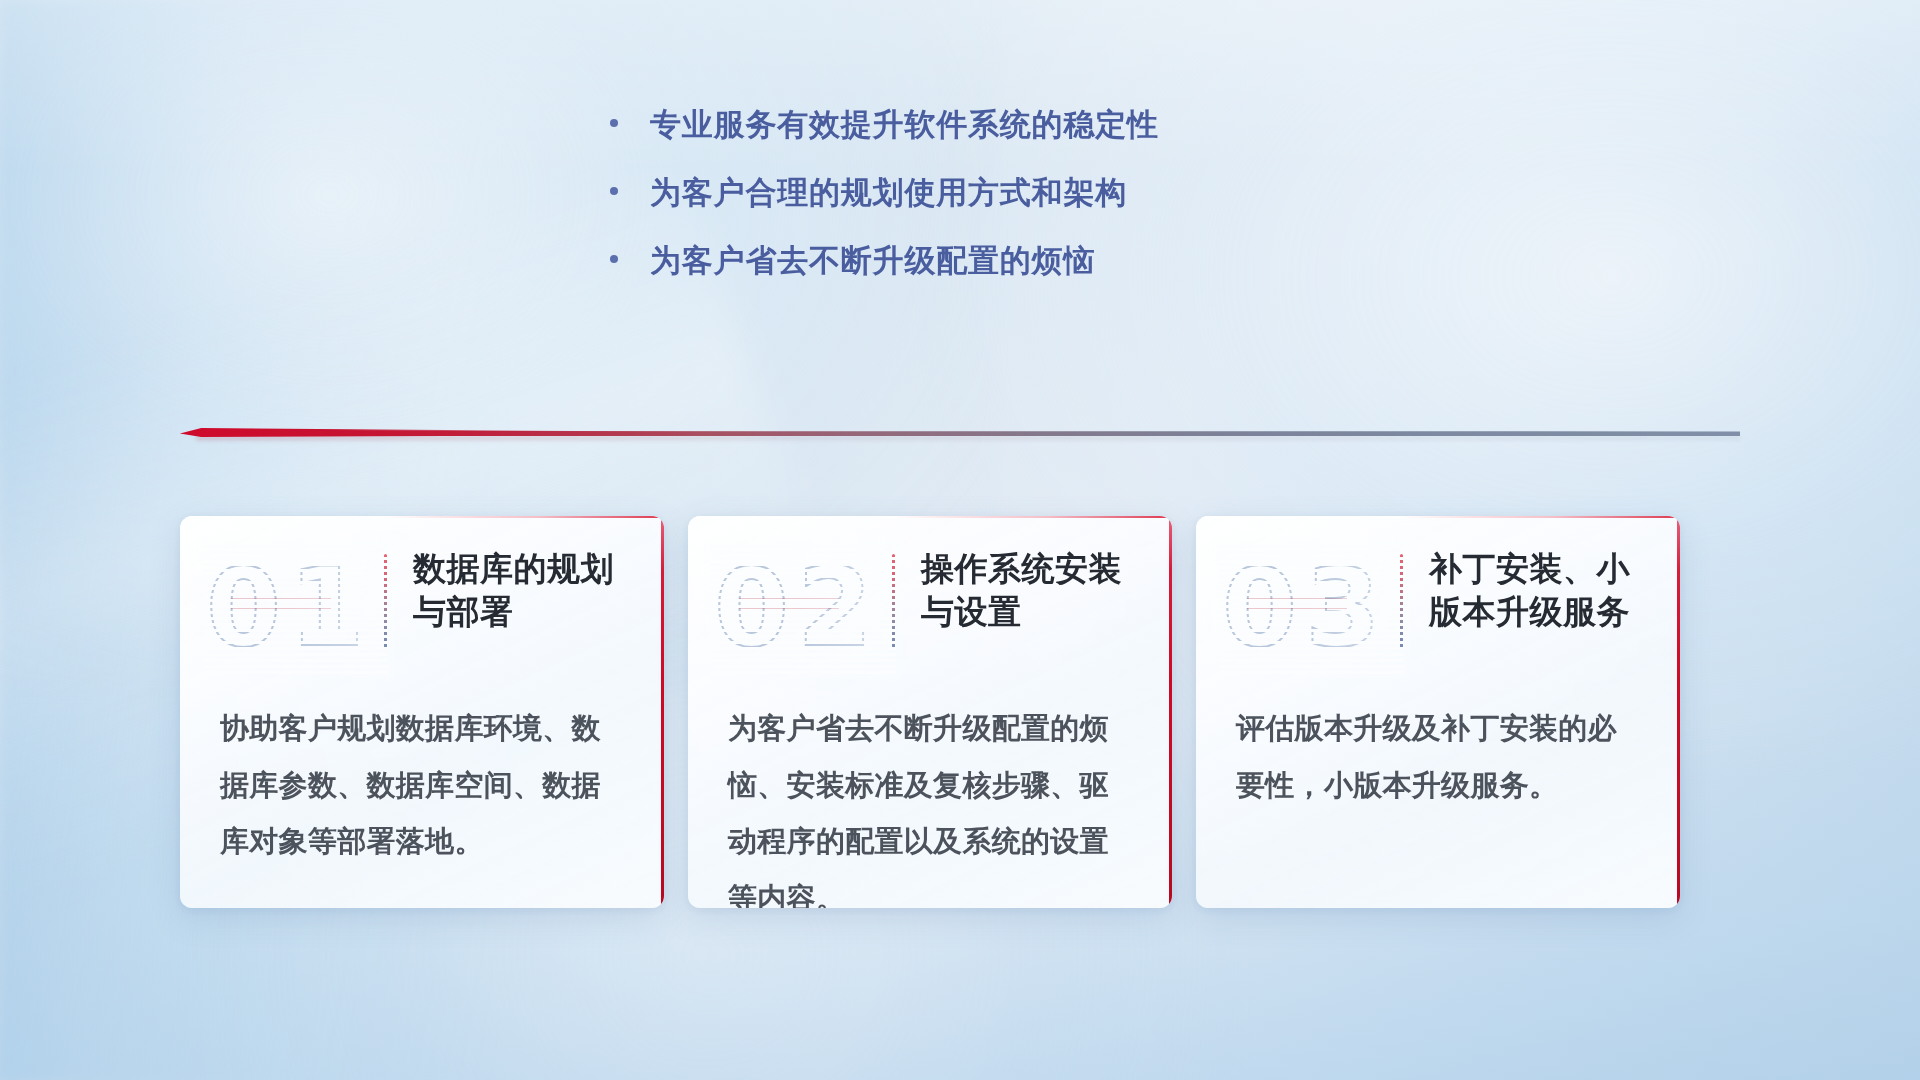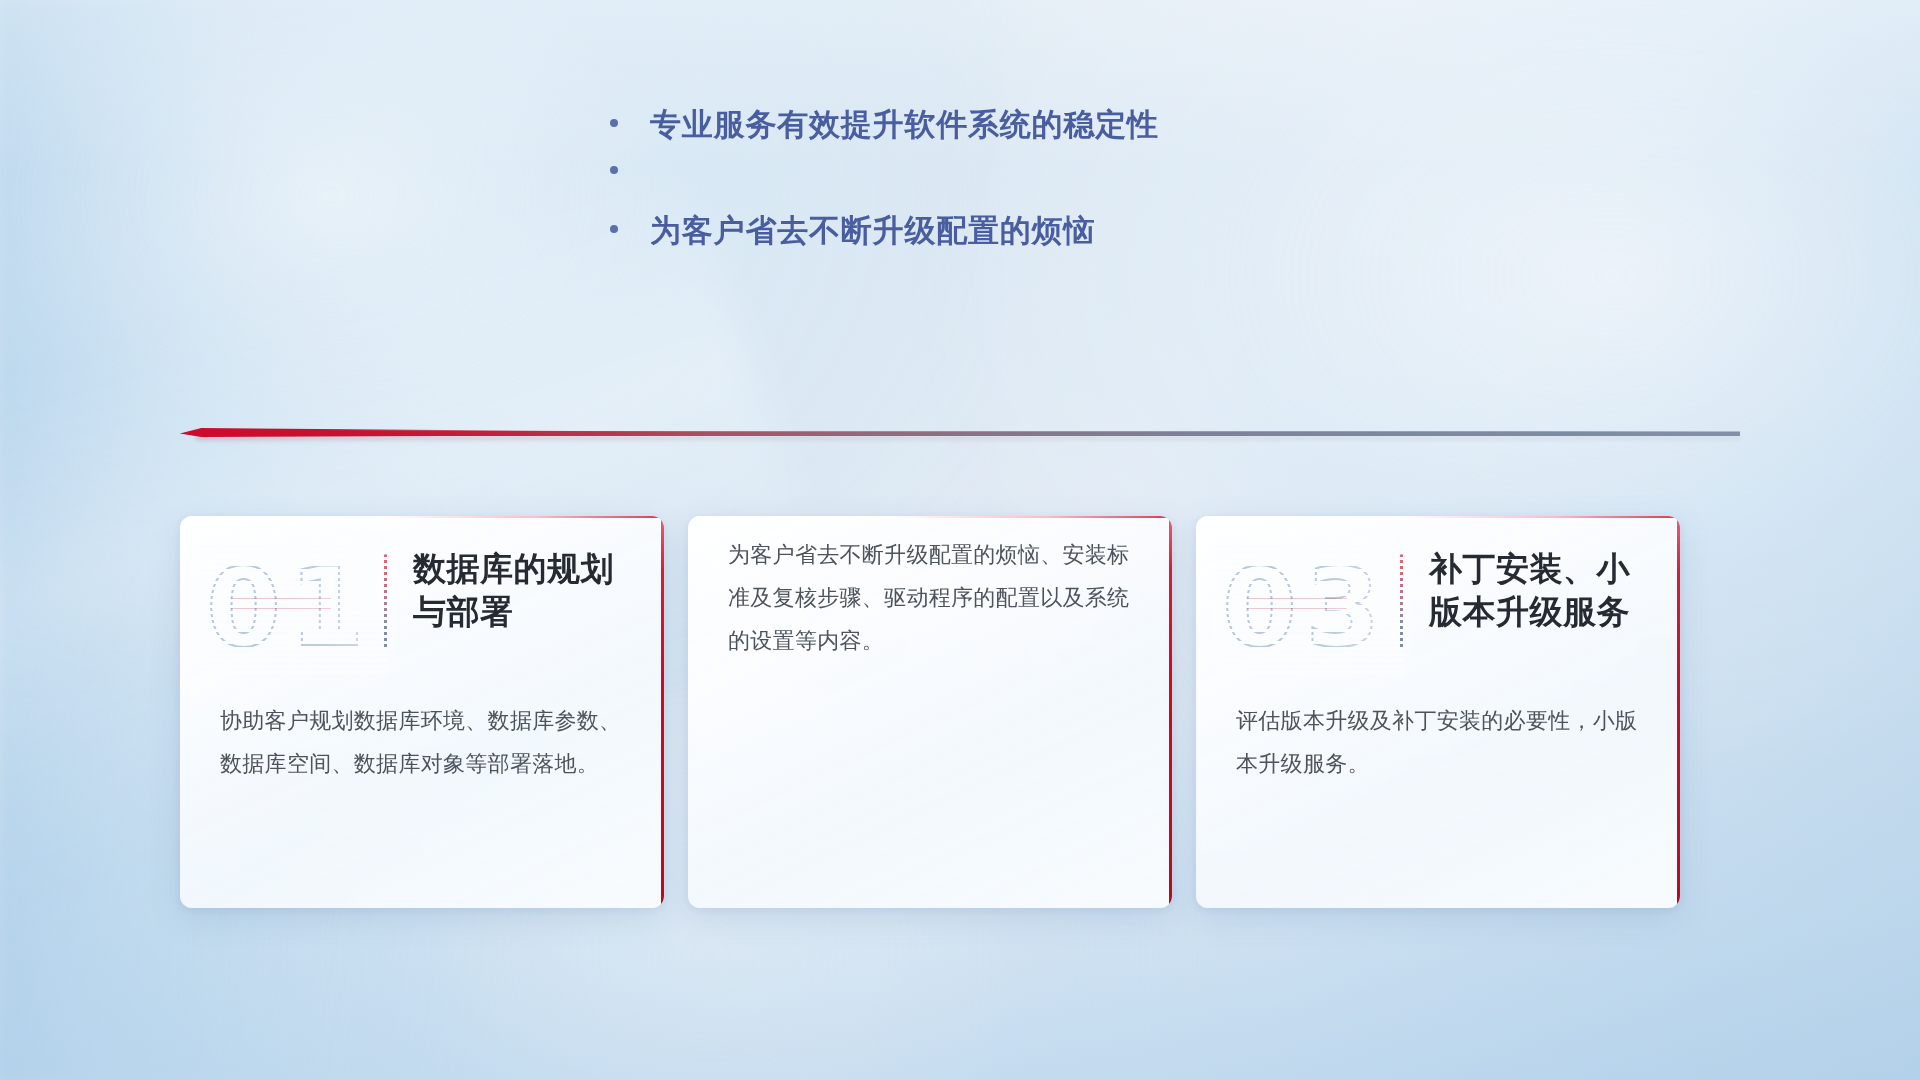--- a/index.html
+++ b/index.html
@@ -320,25 +320,25 @@
     line-height: 1.30;
     font-weight: 700;
     color: #262b33;
     letter-spacing: 0.5px;
     padding-top: 6px;
     max-width: 230px;
   }
 
   .card-body {
     padding: 18px 40px 0 40px;
-    font-size: 22px;
+    font-size: 29px;
     line-height: 1.95;
     color: #4d535c;
     letter-spacing: 0.3px;
-    font-weight: 400;
+    font-weight: 700;
   }
 </style>
 </head>
 <body>
 
 <div class="bg-root">
   <div class="bg-streak-left"></div>
   <div class="bg-glow-a"></div>
   <div class="bg-glow-b"></div>
   <div class="bg-glow-c"></div>
@@ -349,20 +349,21 @@
 
 <div class="bullets">
 
   <div class="bullet-row">
     <span class="bullet-dot"></span>
     <span class="bullet-text">专业服务有效提升软件系统的稳定性</span>
   </div>
 
   <div class="bullet-row">
     <span class="bullet-dot"></span>
+    <span class="bullet-text">为客户合理的规划使用方式和架构</span>
   </div>
 
 
   <div class="bullet-row">
     <span class="bullet-dot"></span>
     <span class="bullet-text">为客户省去不断升级配置的烦恼</span>
   </div>
 
 </div>
 
@@ -386,20 +387,30 @@
       </div>
       <div class="head-bar"></div>
       <div class="card-title">数据库的规划与部署</div>
     </div>
     <div class="card-body">协助客户规划数据库环境、数据库参数、数据库空间、数据库对象等部署落地。</div>
   </div>
 
   <div class="card">
     <div class="card-topedge"></div>
     <div class="card-redline"></div>
+    <div class="card-head">
+      <div class="ghost-num">
+        <div class="gn-text">02</div>
+        <div class="gn-accent"></div>
+        <div class="gn-mask"></div>
+        <div class="gn-fade"></div>
+      </div>
+      <div class="head-bar"></div>
+      <div class="card-title">操作系统安装与设置</div>
+    </div>
     <div class="card-body">为客户省去不断升级配置的烦恼、安装标准及复核步骤、驱动程序的配置以及系统的设置等内容。</div>
   </div>
 
   <div class="card">
     <div class="card-topedge"></div>
     <div class="card-redline"></div>
     <div class="card-head">
       <div class="ghost-num">
         <div class="gn-text">03</div>
         <div class="gn-accent"></div>

